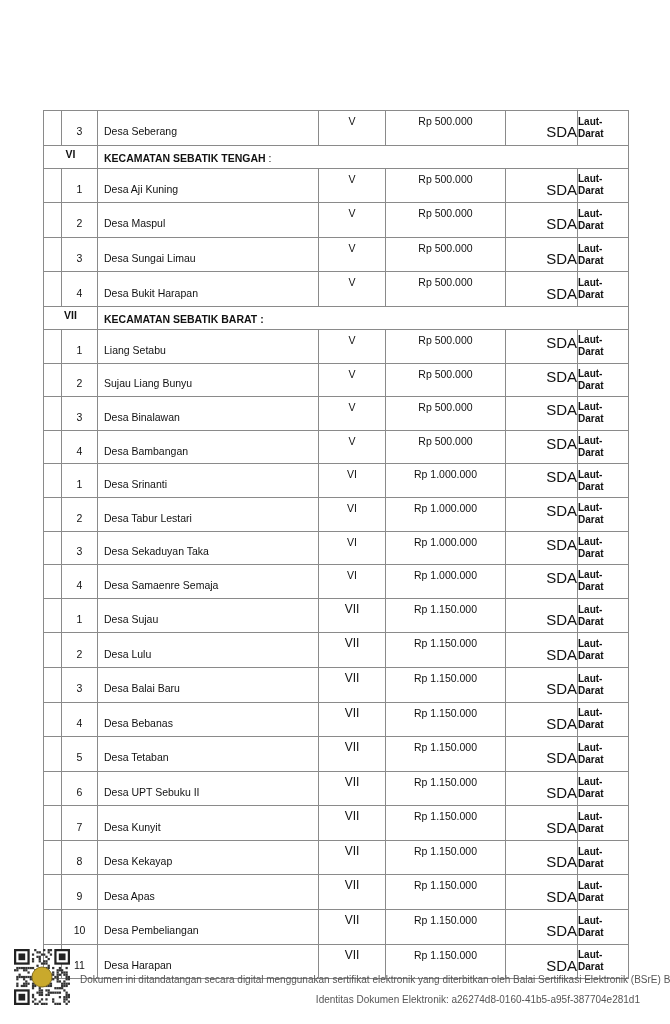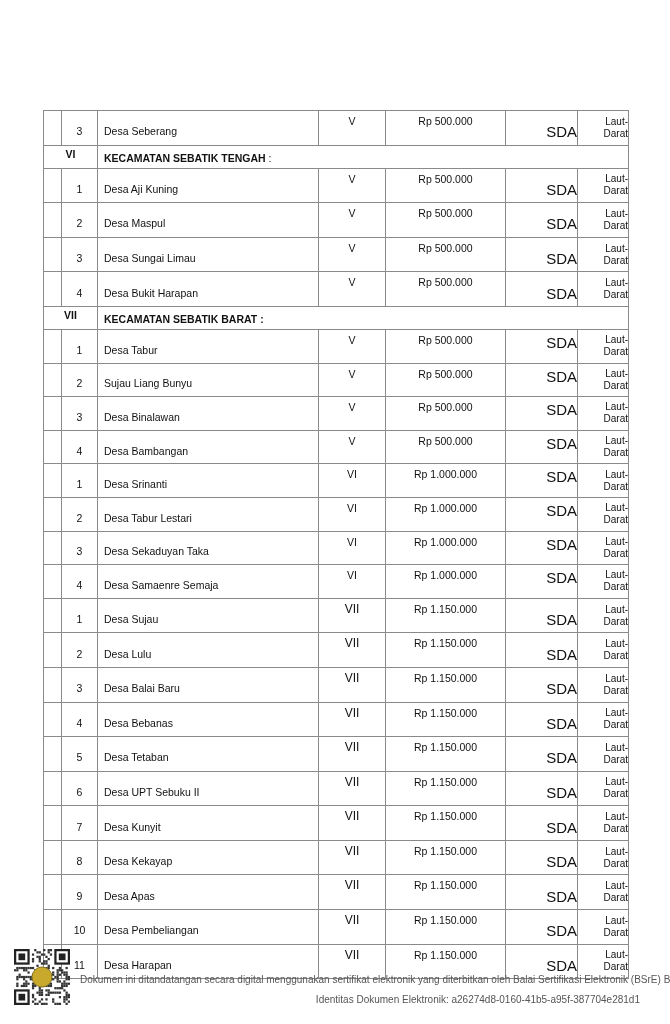--- a/index.html
+++ b/index.html
@@ -10,21 +10,21 @@
   td { border: 1px solid #8a8a8a; padding: 0; font-size: 10.5px; height: 25.6px; vertical-align: middle; }
   col.c1 { width: 18px; } col.c2 { width: 36px; } col.c3 { width: 221px; }
   col.c4 { width: 67px; } col.c5 { width: 120px; } col.c6 { width: 72px; } col.c7 { width: 51px; }
   .num { text-align: center; padding-top: 7px; }
   .name { padding-left: 6px; padding-top: 7px; }
   .cls { text-align: center; vertical-align: top; padding-top: 4px; }
   .cls.big { font-size: 12px; padding-top: 3px; }
   .price { text-align: center; vertical-align: top; padding-top: 4px; }
   .sda { text-align: right; font-size: 15px; padding-top: 8px; }
   .sda.up { padding-top: 0; vertical-align: top; padding-top: 4px; }
-  .mode { text-align: right; font-size: 10px; line-height: 12px; }
+  .mode { text-align: left; font-size: 10px; line-height: 12px; font-weight: bold; }
   .sec-no { text-align: center; font-weight: bold; font-size: 10.5px; vertical-align: top; padding-top: 2px; }
   .sec-title { font-weight: bold; padding-left: 6px; font-size: 10.5px; padding-top: 3px; }
   .sec-title .colon { font-weight: normal; }
   tr.sec td { height: 19px; }
   #footer { position: absolute; left: 0; top: 945px; width: 670px; height: 79px; }
   #qr { position: absolute; left: 14px; top: 4px; width: 56px; height: 56px; }
   #sign-text { position: absolute; left: 80px; top: 16px; font-size: 10px; color: #555; white-space: nowrap; margin-top: 13px; }
   #doc-id { position: absolute; right: 30px; top: 49px; font-size: 10px; color: #555; white-space: nowrap; }
 </style>
 </head>
@@ -91,21 +91,21 @@
           <td class="sda">SDA</td>
           <td class="mode"><span>Laut-</span><br><span>Darat</span></td>
         </tr>
         <tr class="sec">
           <td colspan="2" class="sec-no">VII</td>
           <td colspan="5" class="sec-title"><span>KECAMATAN SEBATIK BARAT :</span><span class="colon"></span></td>
         </tr>
         <tr>
           <td></td>
           <td class="num">1</td>
-          <td class="name">Desa Tabur</td>
+          <td class="name">Liang Setabu</td>
           <td class="cls">V</td>
           <td class="price">Rp 500.000</td>
           <td class="sda up">SDA</td>
           <td class="mode"><span>Laut-</span><br><span>Darat</span></td>
         </tr>
         <tr>
           <td></td>
           <td class="num">2</td>
           <td class="name">Sujau Liang Bunyu</td>
           <td class="cls">V</td>

